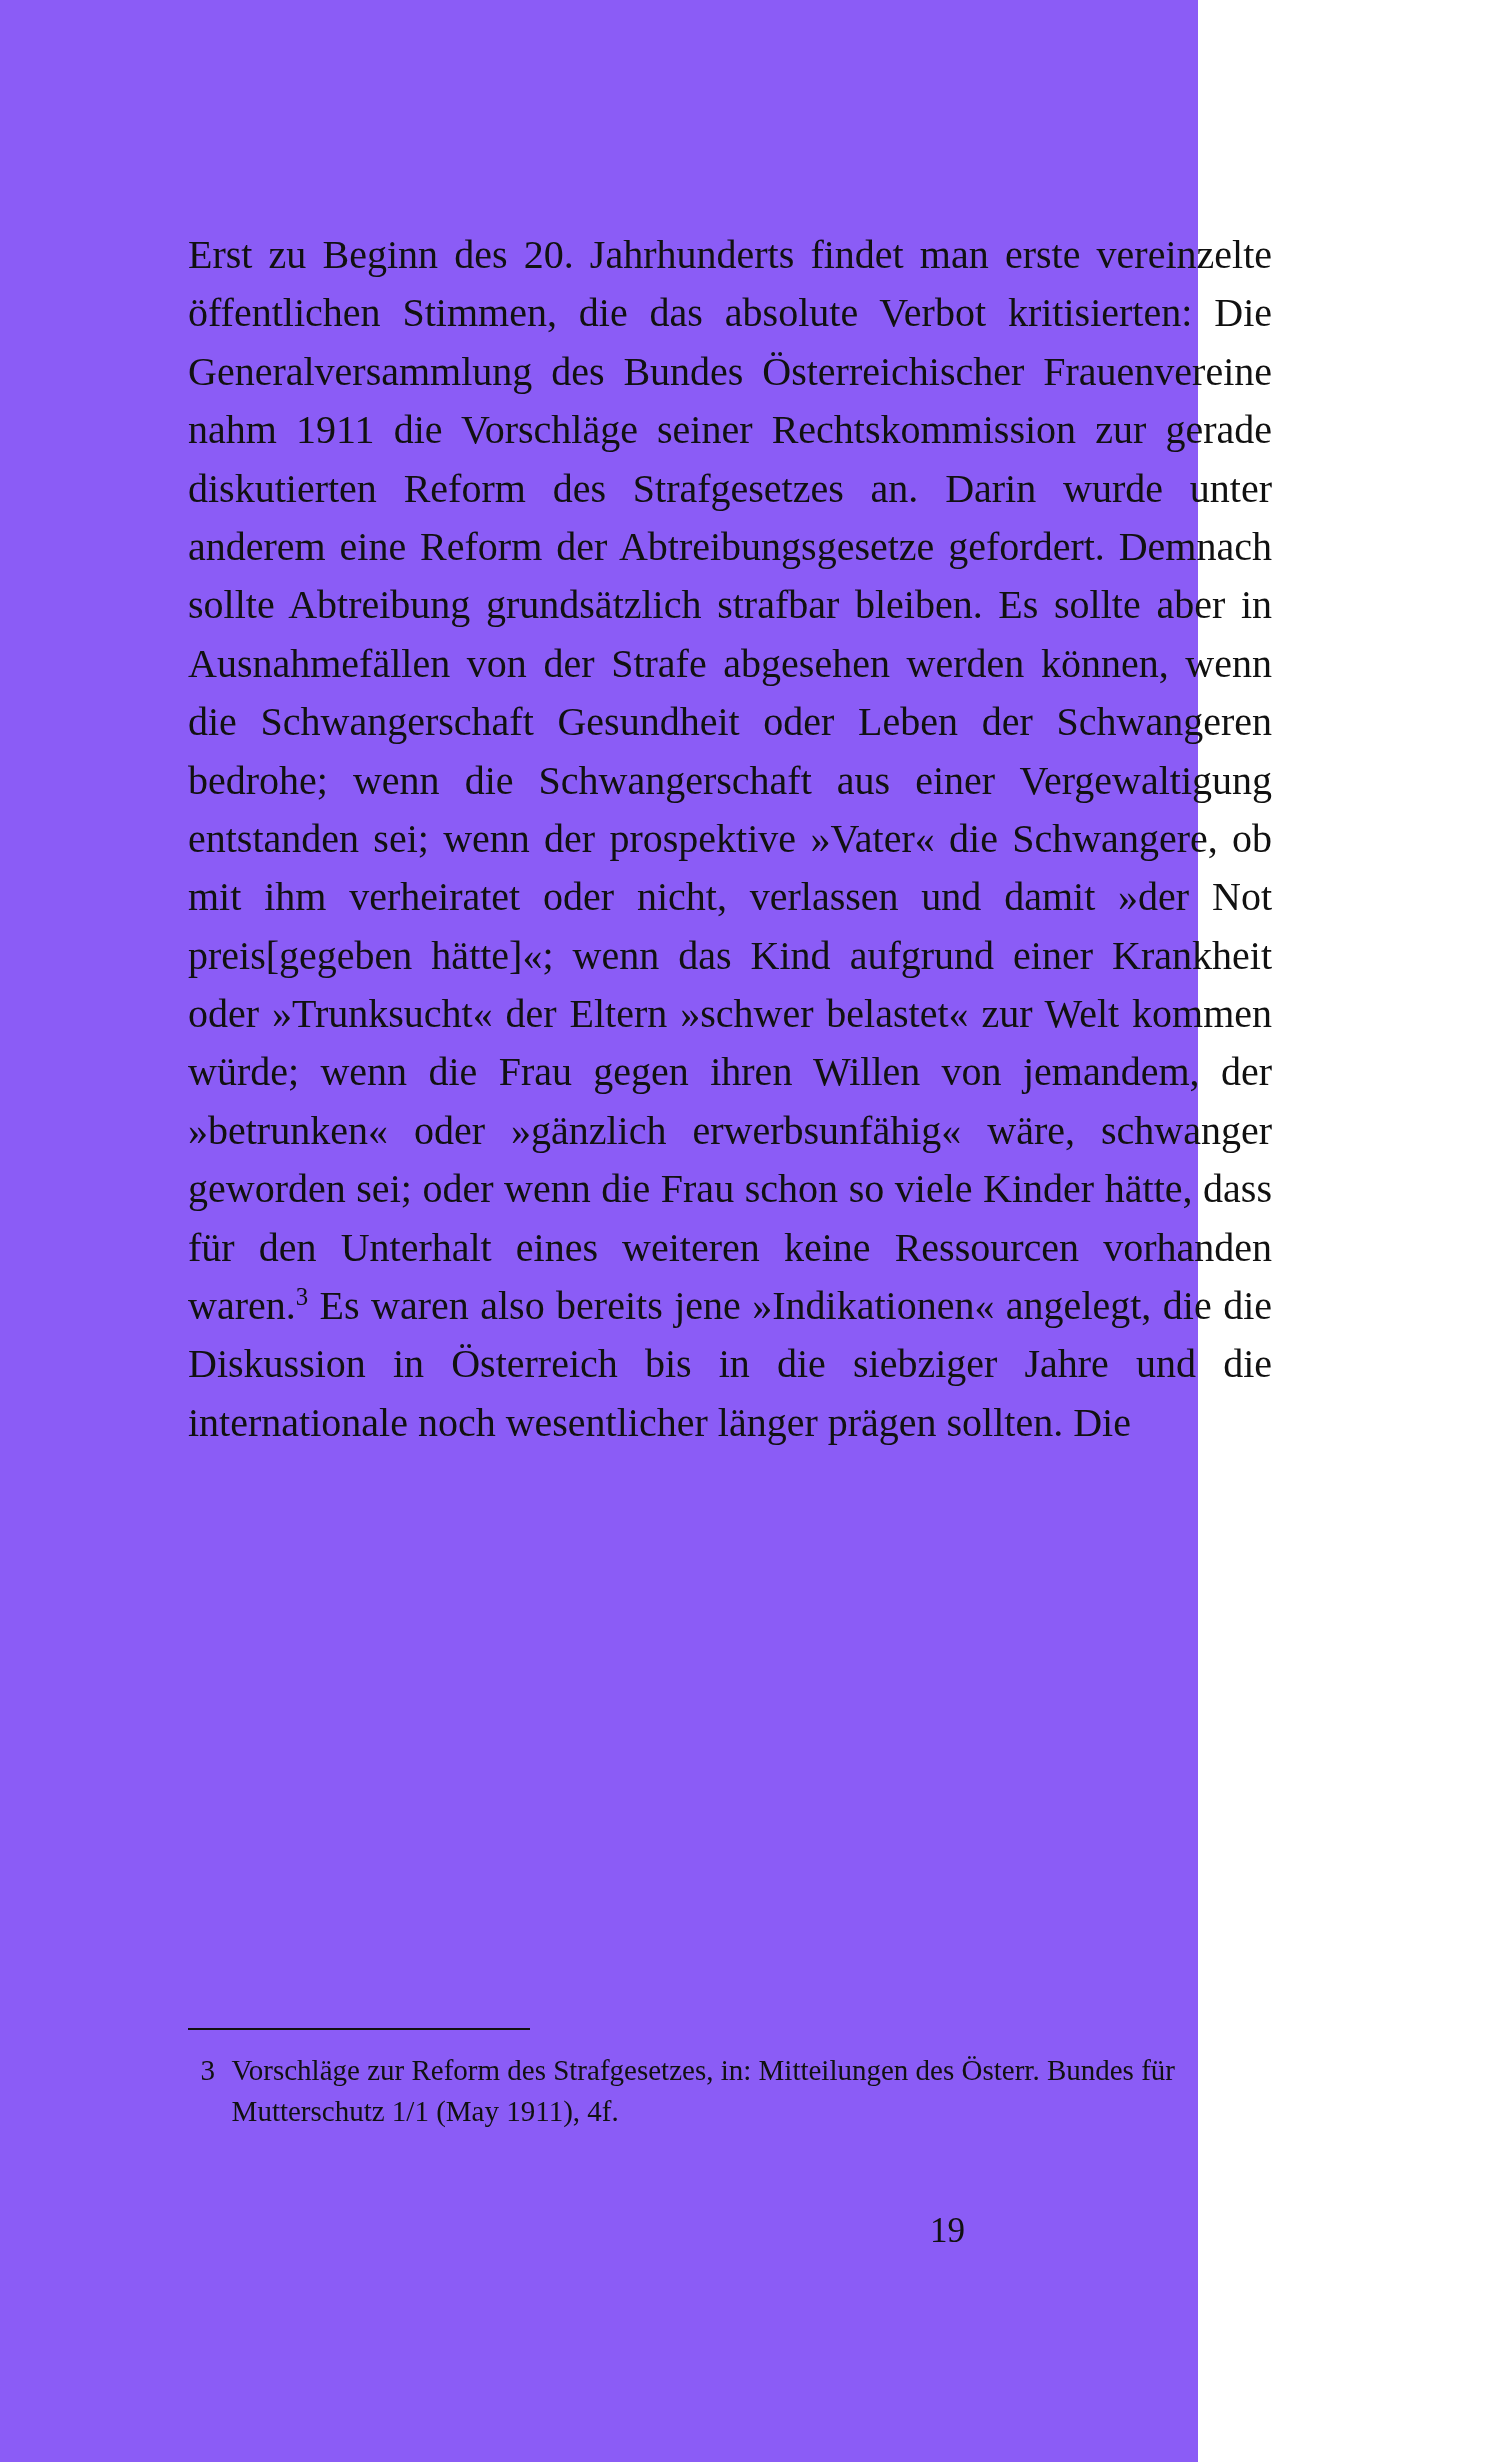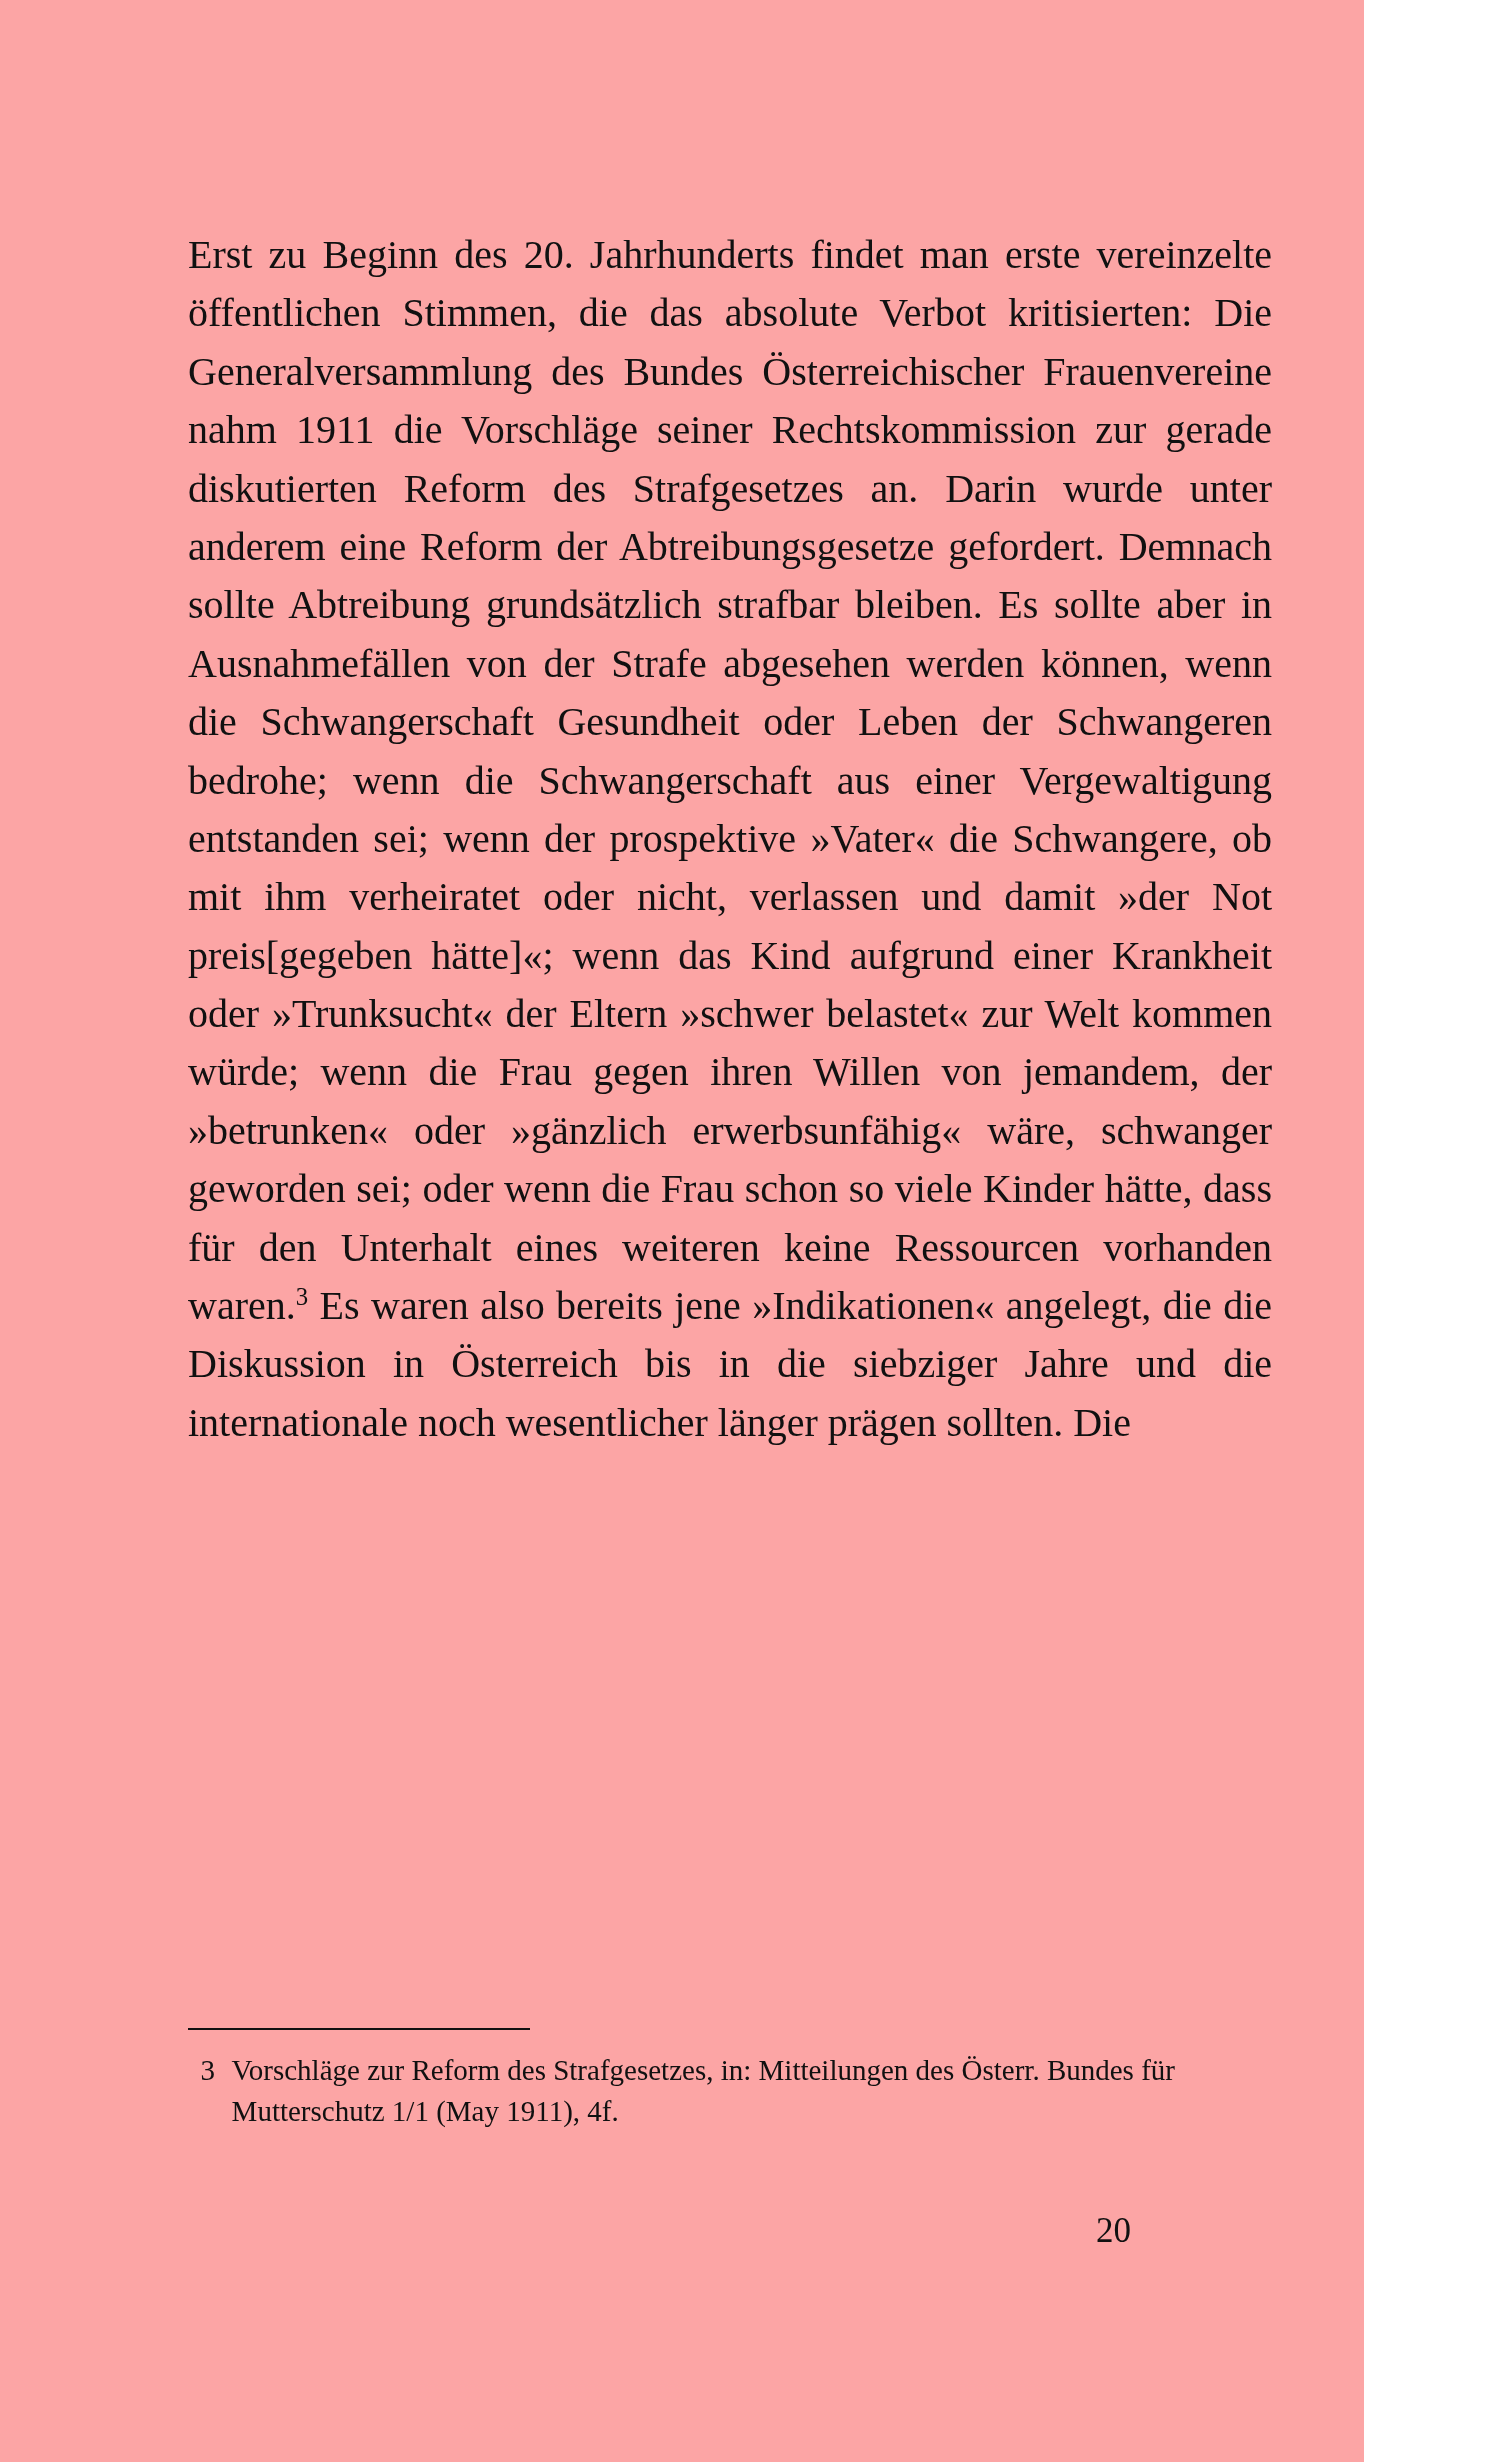--- a/index.html
+++ b/index.html
@@ -12,23 +12,23 @@
     height: 2462px;
     font-family: "Liberation Serif", serif;
     color: #111111;
     position: relative;
     overflow: hidden;
   }
   .page {
     position: absolute;
     left: 0;
     top: 0;
-    width: 1364px;
+    width: 1198px;
     height: 2462px;
-    background: #fca5a5;
+    background: #8b5cf6;
   }
   .text-block {
     position: absolute;
     left: 188px;
     top: 226px;
     width: 1084px;
   }
   .body-par {
     font-size: 40px;
     line-height: 1.46;
@@ -87,16 +87,16 @@
   </div>
 
   <div class="footnote-area">
     <div class="fn-rule"></div>
     <p class="footnote">
       <span class="fn-num">3</span>
       <span class="fn-text">Vorschläge zur Reform des Strafgesetzes, in: Mitteilungen des Österr. Bundes für Mutterschutz 1/1 (May 1911), 4f.</span>
     </p>
   </div>
 
-  <div class="page-number">20</div>
+  <div class="page-number">19</div>
 
 </div>
 
 
 </body></html>

